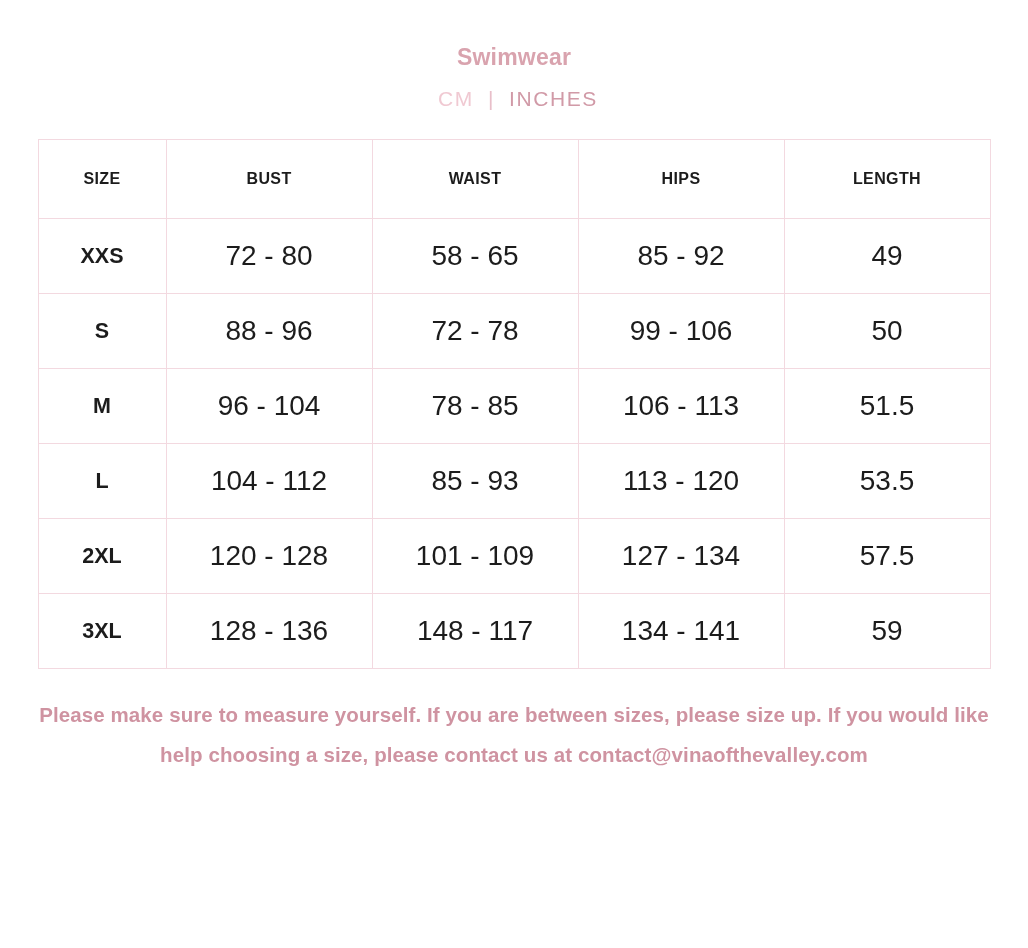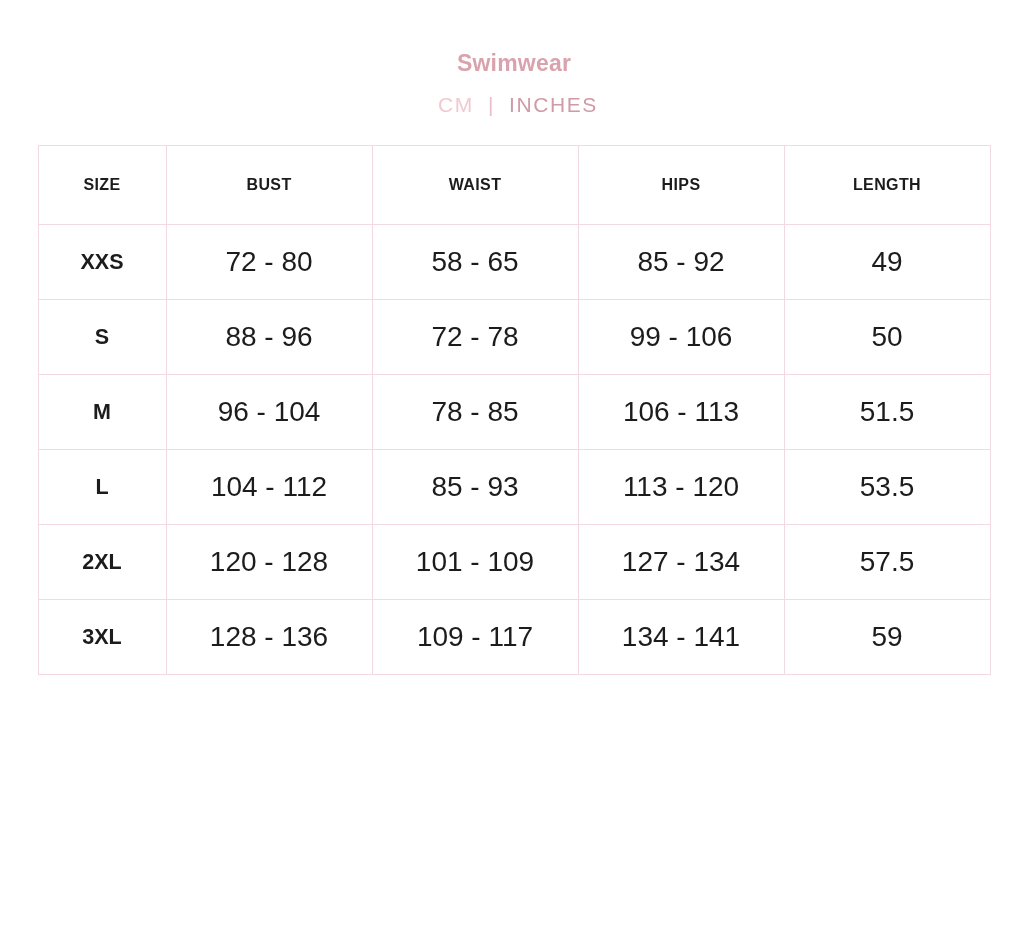--- a/index.html
+++ b/index.html
@@ -11,21 +11,21 @@
     height: 948px;
     background: #ffffff;
     font-family: "Liberation Sans", sans-serif;
     color: #1a1a1a;
     overflow: hidden;
   }
   .page {
     width: 1028px;
     height: 948px;
     box-sizing: border-box;
-    padding: 6px;
+    padding: 0;
     display: flex;
     flex-direction: column;
     align-items: center;
   }
   .title {
     margin-top: 44px;
     font-size: 23px;
     font-weight: bold;
     color: #d9a3ae;
     letter-spacing: 0.2px;
@@ -151,21 +151,22 @@
       <tr>
         <td class="size-cell">2XL</td>
         <td>120 - 128</td>
         <td>101 - 109</td>
         <td>127 - 134</td>
         <td>57.5</td>
       </tr>
       <tr>
         <td class="size-cell">3XL</td>
         <td>128 - 136</td>
-        <td>109 - 117</td>
+        <td>148 - 117</td>
         <td>134 - 141</td>
         <td>59</td>
       </tr>
     </tbody>
   </table>
 
+  <div class="footnote">Please make sure to measure yourself. If you are between sizes, please size up. If you would like help choosing a size, please contact us at contact@vinaofthevalley.com</div>
 
 </div>
 
 </body></html>

